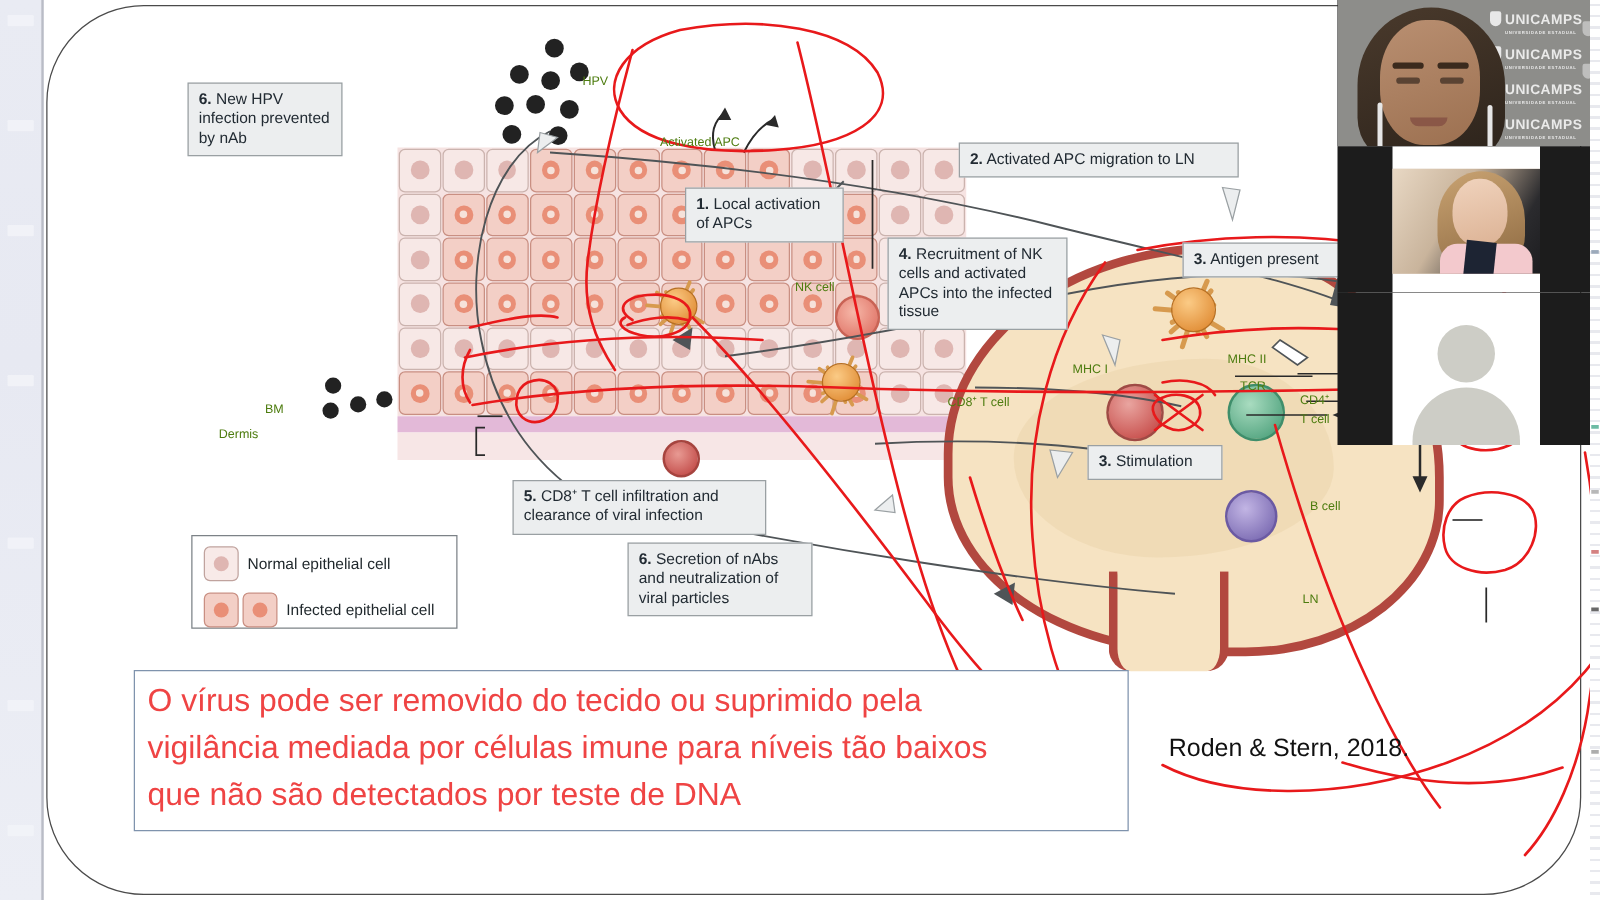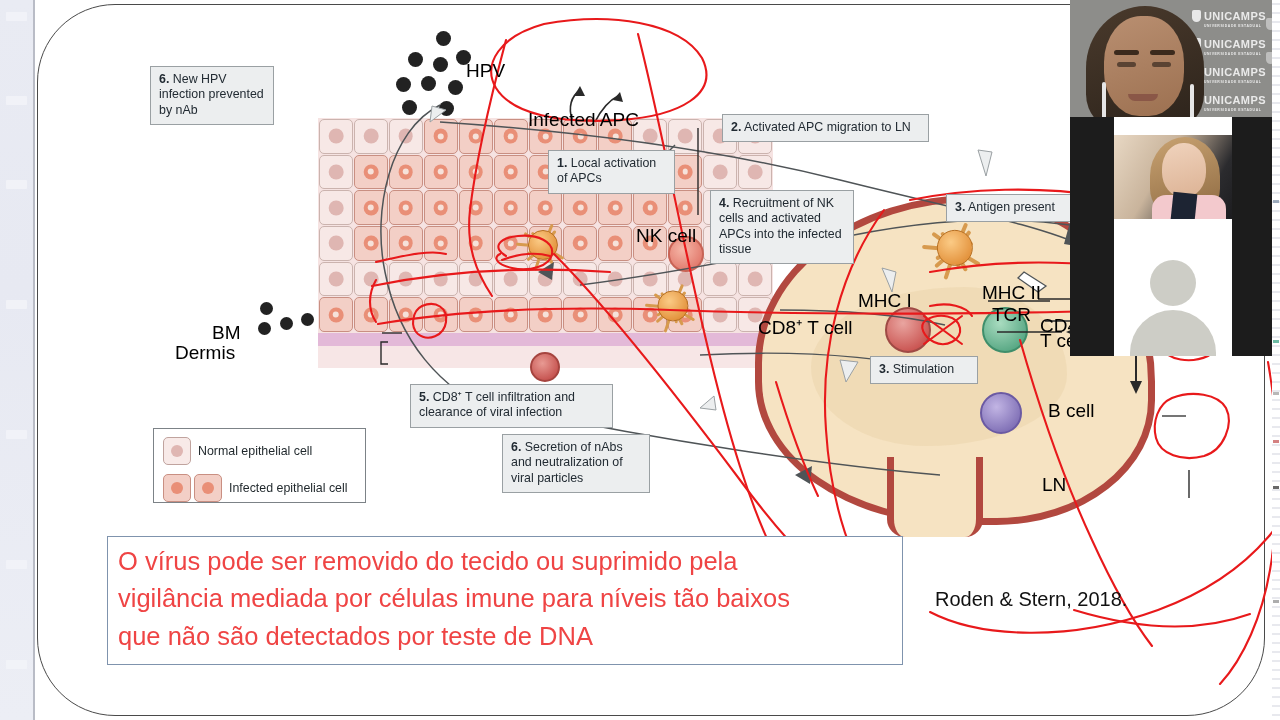--- a/index.html
+++ b/index.html
@@ -59,21 +59,21 @@
 
   
   .virion{position:absolute;width:15px;height:15px;border-radius:50%;background:#222;}
   .virion.sm{width:13px;height:13px;}
 
   
   .callout{position:absolute;background:#eceeef;border:1px solid #9aa0a3;
     color:#222b33;font-size:12.4px;line-height:1.23;padding:5px 8px 6px;box-sizing:border-box;
     font-family:"Liberation Sans",sans-serif;}
   .callout b{font-weight:bold;}
-  .plain-lbl{position:absolute;color:#000000;font-size:19px;font-family:"Liberation Sans",sans-serif;white-space:nowrap;}
+  .plain-lbl{position:absolute;color:#4d7c0f;font-size:10px;font-family:"Liberation Sans",sans-serif;white-space:nowrap;}
 
   
   .legend{position:absolute;left:13px;top:418px;width:213px;height:75px;background:#ffffff;
     border:1px solid #7c8287;box-sizing:border-box;padding:8px 9px;}
   .legend-row{display:flex;align-items:center;gap:7px;margin-bottom:9px;}
   .legend-row:last-child{margin-bottom:0;}
   .lg-cell{width:26px;height:26px;border:1px solid #c0a39e;border-radius:5px;background:#f8eae8;position:relative;flex:0 0 auto;}
   .lg-cell .nuc{position:absolute;left:50%;top:50%;width:46%;height:46%;transform:translate(-50%,-50%);border-radius:50%;background:#dfb6b2;}
   .lg-cell.inf{background:#f3cfc6;border-color:#c98f82;}
   .lg-cell.inf .nuc{background:#e98f77;}
@@ -591,42 +591,42 @@
 
         <path d="M1128 352 C 1140 420 1142 490 1130 560 C 1122 606 1104 648 1080 674"></path>
 
         <path d="M880 330 C 900 400 924 470 952 530 C 972 574 992 610 1012 636"></path>
 
         <path d="M636 372 C 648 412 662 452 678 486"></path>
       </g>
     </svg>
 
     <span class="plain-lbl" style="left:326px;top:50px;">HPV</span>
-    <span class="plain-lbl" style="left:388px;top:99px;">Infected APC</span>
+    <span class="plain-lbl" style="left:388px;top:99px;">Activated APC</span>
     <span class="plain-lbl" style="left:496px;top:215px;">NK cell</span>
     <span class="plain-lbl" style="left:72px;top:312px;">BM</span>
     <span class="plain-lbl" style="left:35px;top:332px;">Dermis</span>
     <span class="plain-lbl" style="left:718px;top:280px;">MHC I</span>
     <span class="plain-lbl" style="left:842px;top:272px;">MHC II</span>
     <span class="plain-lbl" style="left:852px;top:294px;">TCR</span>
     <span class="plain-lbl" style="left:618px;top:304px;">CD8⁺ T cell</span>
     <span class="plain-lbl" style="left:900px;top:302px;">CD4⁺</span>
     <span class="plain-lbl" style="left:900px;top:320px;">T cell</span>
     <span class="plain-lbl" style="left:908px;top:390px;">B cell</span>
     <span class="plain-lbl" style="left:902px;top:464px;">LN</span>
 
     <div class="callout" style="left:10px;top:56px;width:124px;">
       <b>6.</b><span> New HPV infection prevented by nAb</span>
     </div>
 
     <div class="callout" style="left:408px;top:140px;width:127px;">
       <b>1.</b><span> Local activation of APCs</span>
     </div>
 
-    <div class="callout" style="left:582px;top:104px;width:207px;">
+    <div class="callout" style="left:627px;top:104px;width:224px;">
       <b>2.</b><span> Activated APC migration to LN</span>
     </div>
 
     <div class="callout" style="left:570px;top:180px;width:144px;">
       <b>4.</b><span> Recruitment of NK cells and activated APCs into the infected tissue</span>
     </div>
 
     <div class="callout" style="left:806px;top:184px;width:140px;white-space:nowrap;overflow:hidden;">
       <b>3.</b><span> Antigen present</span>
     </div>

